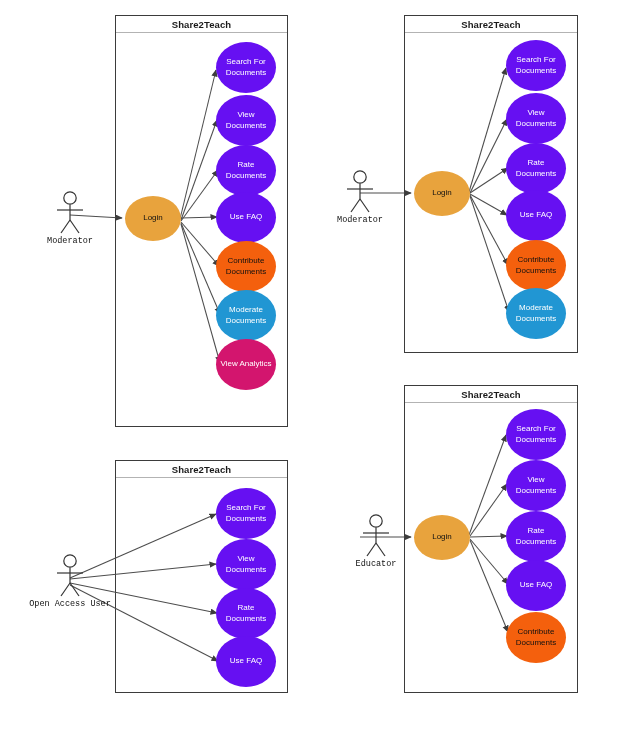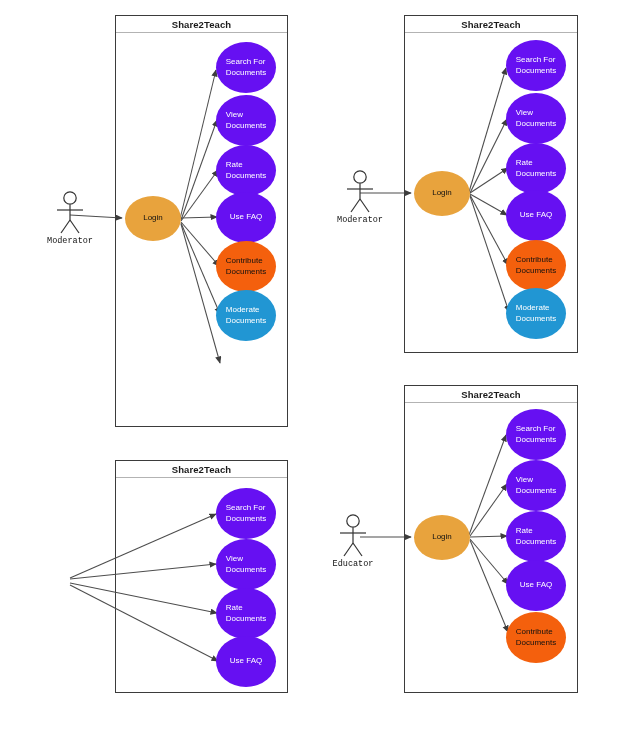--- a/index.html
+++ b/index.html
@@ -35,21 +35,21 @@
   }
 
   
   .oval{
     position:absolute;
     box-sizing:border-box;
     border-radius:50%;
     display:flex;
     align-items:center;
     justify-content:center;
-    text-align:left;
+    text-align:center;
     font-size:8px;
     line-height:10.5px;
     color:#ffffff;
     z-index:6;
     padding:0 4px;
     overflow:hidden;
   }
   .oval.dark{color:#111111;}
   .oval span{display:block;white-space:pre-line;}
 
@@ -147,20 +147,23 @@
     <span>Use FAQ</span>
   </div>
   <div class="oval dark" style="left:216px;top:241px;width:60px;height:51px;background:#f4600d;">
     <span>Contribute
 Documents</span>
   </div>
   <div class="oval" style="left:216px;top:290px;width:60px;height:51px;background:#2196d3;">
     <span>Moderate
 Documents</span>
   </div>
+  <div class="oval" style="left:216px;top:339px;width:60px;height:51px;background:#d3156e;">
+    <span>View Analytics</span>
+  </div>
 
   <div class="sysbox" style="left:404px;top:15px;width:174px;height:338px;">
     <div class="title">Share2Teach</div>
   </div>
 
   <div class="actor" style="left:334px;top:169px;width:52px;height:60px;">
     <svg width="52" height="46" viewBox="0 0 52 46">
       <circle cx="26" cy="8" r="6.2" fill="#fff" stroke="#333" stroke-width="1.2"></circle>
       <line x1="26" y1="14.4" x2="26" y2="30" stroke="#333" stroke-width="1.2"></line>
       <line x1="13" y1="20" x2="39" y2="20" stroke="#333" stroke-width="1.2"></line>
@@ -195,20 +198,30 @@
   </div>
   <div class="oval" style="left:506px;top:288px;width:60px;height:51px;background:#2196d3;">
     <span>Moderate
 Documents</span>
   </div>
 
   <div class="sysbox" style="left:115px;top:460px;width:173px;height:233px;">
     <div class="title">Share2Teach</div>
   </div>
 
+  <div class="actor" style="left:44px;top:553px;width:52px;height:60px;">
+    <svg width="52" height="46" viewBox="0 0 52 46">
+      <circle cx="26" cy="8" r="6.2" fill="#fff" stroke="#333" stroke-width="1.2"></circle>
+      <line x1="26" y1="14.4" x2="26" y2="30" stroke="#333" stroke-width="1.2"></line>
+      <line x1="13" y1="20" x2="39" y2="20" stroke="#333" stroke-width="1.2"></line>
+      <line x1="26" y1="30" x2="17" y2="43" stroke="#333" stroke-width="1.2"></line>
+      <line x1="26" y1="30" x2="35" y2="43" stroke="#333" stroke-width="1.2"></line>
+    </svg>
+    <div class="label">Open Access User</div>
+  </div>
 
   <div class="oval" style="left:216px;top:488px;width:60px;height:51px;background:#6610f2;">
     <span>Search For
 Documents</span>
   </div>
   <div class="oval" style="left:216px;top:539px;width:60px;height:51px;background:#6610f2;">
     <span>View
 Documents</span>
   </div>
   <div class="oval" style="left:216px;top:588px;width:60px;height:51px;background:#6610f2;">
@@ -216,21 +229,21 @@
 Documents</span>
   </div>
   <div class="oval" style="left:216px;top:636px;width:60px;height:51px;background:#6610f2;">
     <span>Use FAQ</span>
   </div>
 
   <div class="sysbox" style="left:404px;top:385px;width:174px;height:308px;">
     <div class="title">Share2Teach</div>
   </div>
 
-  <div class="actor" style="left:327px;top:513px;width:52px;height:60px;text-align:right;">
+  <div class="actor" style="left:350px;top:513px;width:52px;height:60px;text-align:right;">
     <svg width="52" height="46" viewBox="0 0 52 46">
       <circle cx="26" cy="8" r="6.2" fill="#fff" stroke="#333" stroke-width="1.2"></circle>
       <line x1="26" y1="14.4" x2="26" y2="30" stroke="#333" stroke-width="1.2"></line>
       <line x1="13" y1="20" x2="39" y2="20" stroke="#333" stroke-width="1.2"></line>
       <line x1="26" y1="30" x2="17" y2="43" stroke="#333" stroke-width="1.2"></line>
       <line x1="26" y1="30" x2="35" y2="43" stroke="#333" stroke-width="1.2"></line>
     </svg>
     <div class="label">Educator</div>
   </div>
 

